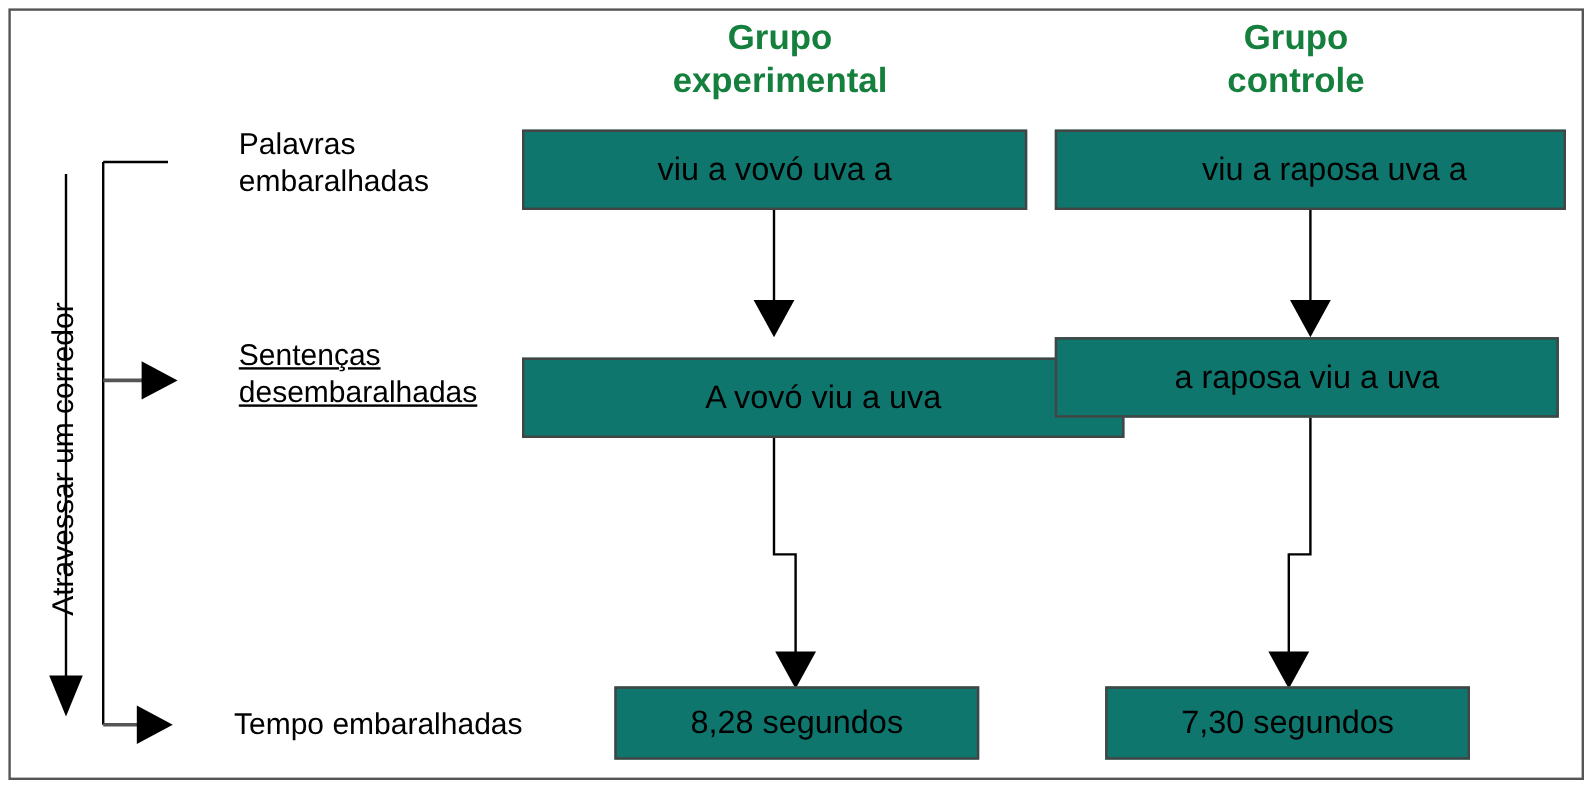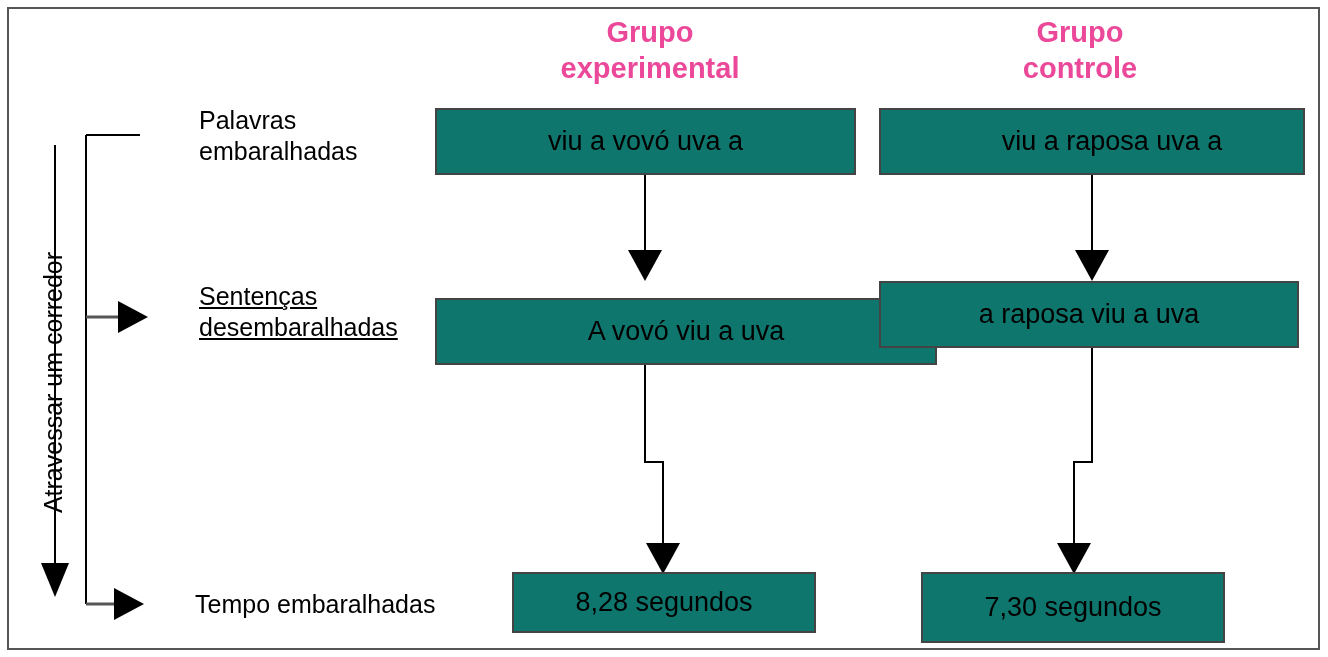--- a/index.html
+++ b/index.html
@@ -37,21 +37,21 @@
     height: 657px;
     pointer-events: none;
   }
   
   .col-header {
     position: absolute;
     text-align: center;
     font-weight: bold;
     font-size: 29px;
     line-height: 36px;
-    color: #ec4899;
+    color: #15803d;
     white-space: pre-line;
   }
   #header-exp { left: 455px; top: 14px; width: 390px; }
   #header-ctl { left: 885px; top: 14px; width: 390px; }
 
   
   .node-box {
     position: absolute;
     border: 2px solid #444444;
     box-sizing: border-box;
@@ -63,21 +63,21 @@
     color: #000000;
   }
   
   #box-exp-1 { left: 435px; top: 108px; width: 421px; height: 67px; }
   #box-ctl-1 { left: 879px; top: 108px; width: 426px; height: 67px; padding-left: 40px; }
   
   #box-exp-2 { left: 435px; top: 298px; width: 502px; height: 67px; }
   #box-ctl-2 { left: 879px; top: 281px; width: 420px; height: 67px; }
   
   #box-exp-3 { left: 512px; top: 572px; width: 304px; height: 61px; }
-  #box-ctl-3 { left: 921px; top: 572px; width: 304px; height: 71px; }
+  #box-ctl-3 { left: 921px; top: 572px; width: 304px; height: 61px; }
 
   
   .stage-label {
     position: absolute;
     font-size: 25px;
     line-height: 31px;
     color: #000000;
     white-space: pre-line;
     text-align: left;
     margin-left: 45px;

